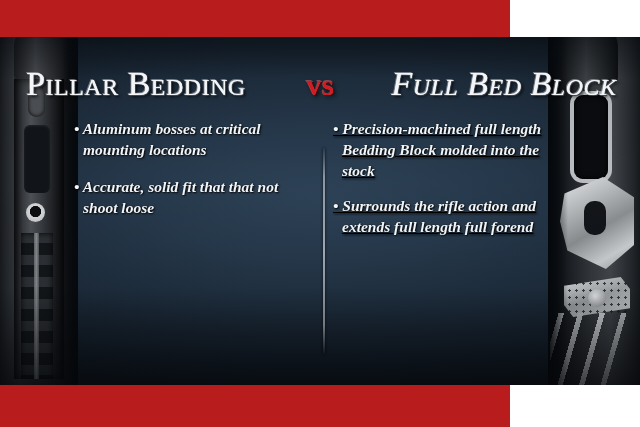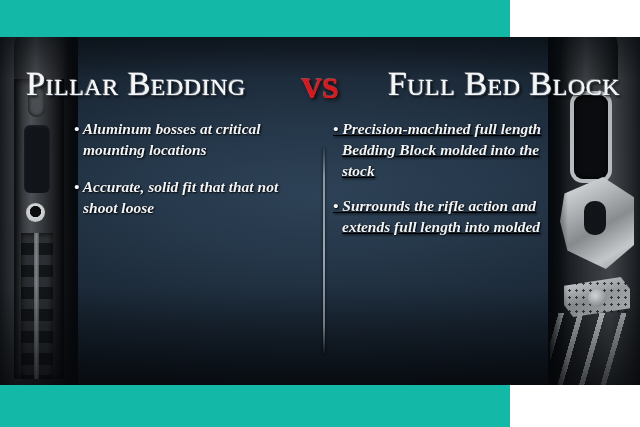--- a/index.html
+++ b/index.html
@@ -11,21 +11,21 @@
     width: 640px;
     height: 427px;
     overflow: hidden;
     font-family: "Liberation Serif", serif;
   }
 
   #stage {
     position: relative;
     width: 510px;
     height: 427px;
-    background: #14b8a6;
+    background: #b91c1c;
   }
 
   
   #banner {
     position: absolute;
     left: 0;
     top: 37px;
     width: 640px;
     height: 348px;
     overflow: hidden;
@@ -235,28 +235,28 @@
     letter-spacing: 0.5px;
     color: #f3f5f7;
     white-space: nowrap;
     text-shadow:
        0 0 1px #ffffff,
        1px 1px 0 #2a3340,
        2px 2px 3px rgba(0,0,0,0.85),
       -1px -1px 0 rgba(255,255,255,0.35);
   }
   #title-left  { width: 272px; text-align: center; }
-  #title-right { width: 272px; text-align: center; }
+  #title-right { width: 272px; text-align: center; font-style: italic; }
   #vs {
     width: 96px;
     text-align: center;
     font-family: "Liberation Serif", serif;
     font-variant: small-caps;
     font-weight: bold;
-    font-size: 42px;
+    font-size: 31px;
     line-height: 1;
     color: #d41a20;
     text-shadow:
        0 0 1px #ff5a5f,
        1px 1px 0 #3a0608,
        2px 2px 4px rgba(0,0,0,0.9),
       -1px -1px 0 rgba(255,120,120,0.45);
   }
 
   
@@ -347,20 +347,20 @@
 
     <div id="columns">
 
       <div class="col" id="col-left">
         <p class="bullet">• Aluminum bosses at critical mounting locations</p>
         <p class="bullet">• Accurate, solid fit that that not shoot loose</p>
       </div>
 
       <div class="col" id="col-right">
         <p class="bullet">• Precision-machined full length Bedding Block molded into the stock</p>
-        <p class="bullet">• Surrounds the rifle action and extends full length into molded</p>
+        <p class="bullet">• Surrounds the rifle action and extends full length full forend</p>
       </div>
 
       <div id="divider"></div>
     </div>
 
   </div>
 </div>
 
 </body></html>

